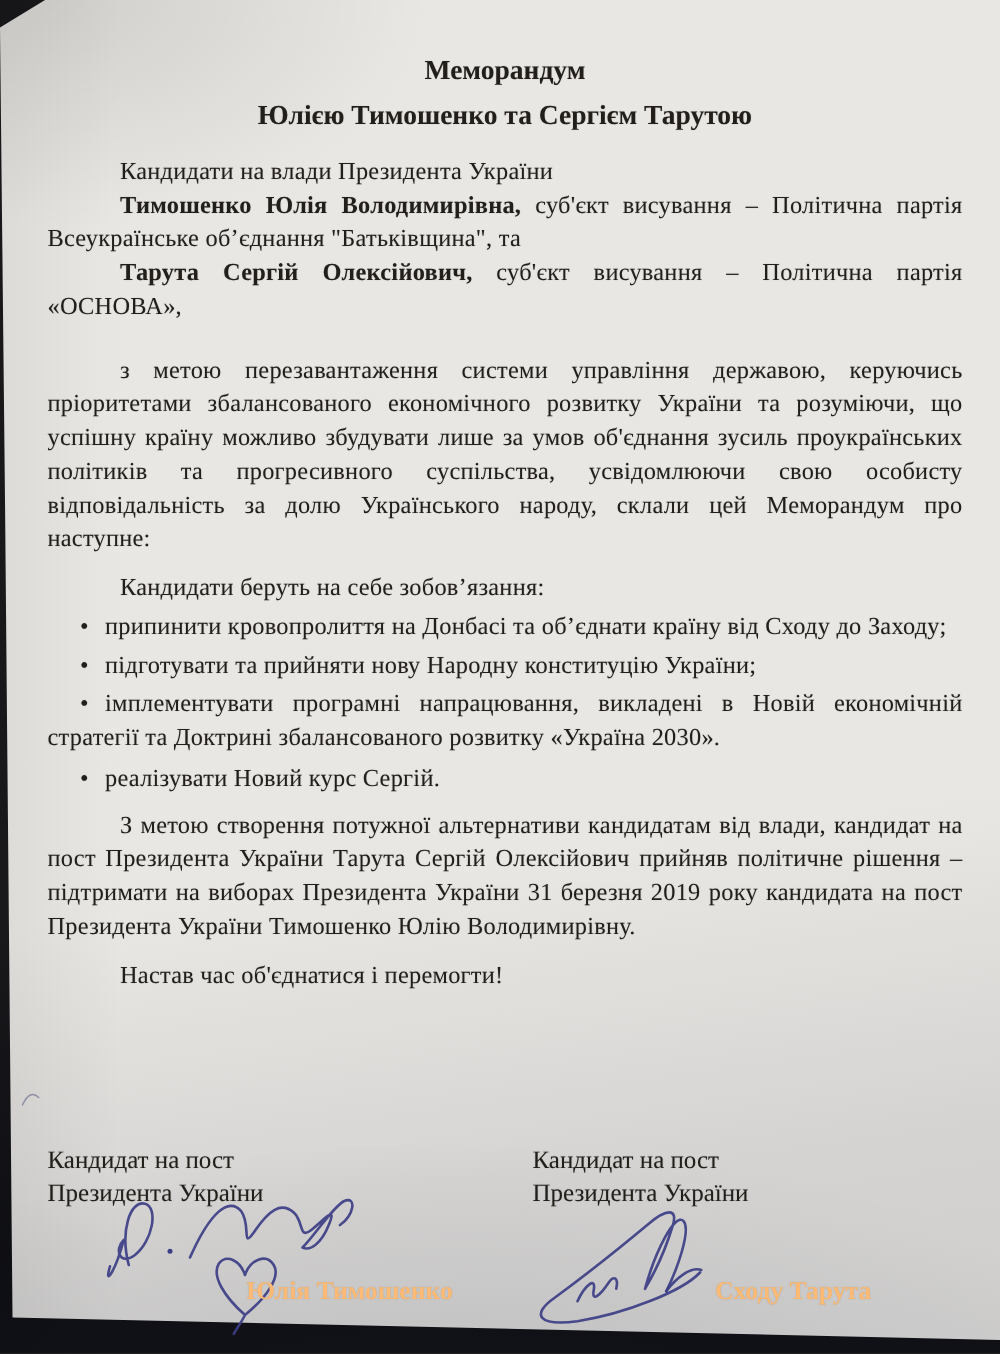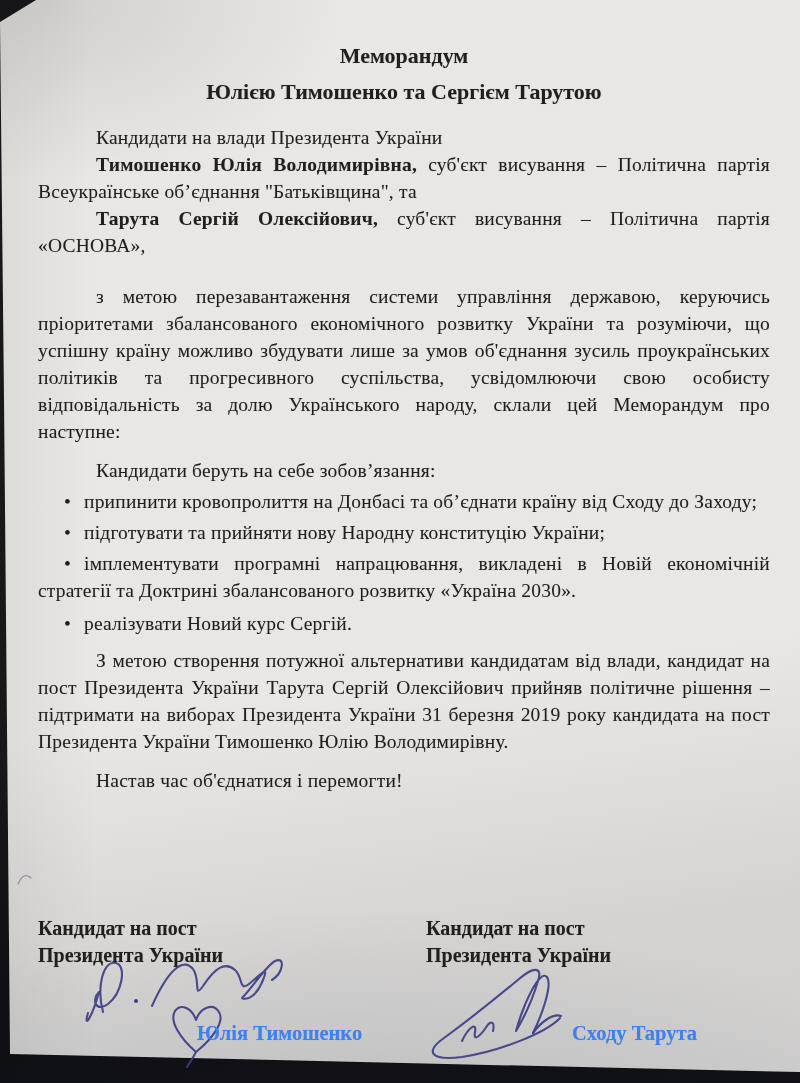--- a/index.html
+++ b/index.html
@@ -23,26 +23,26 @@
   .just{text-align:justify;}
   .pA{margin-top:14px;}
   .pD{margin-top:24px;}
   .pE{margin-top:12px;}
   .bullet{margin-top:4px;text-indent:26px;text-align:justify;}
   .bullet.b4{margin-top:6px;}
   .mark-glyph{padding-right:13px;}
   .pF{margin-top:10px;}
   .slogan{margin-top:12px;}
   .sig-area{position:absolute;top:900px;left:0;width:800px;height:183px;}
-  .sig-labels{position:absolute;top:15px;font-weight:bold;font-size:20px;line-height:27px;
+  .sig-labels{position:absolute;top:15px;font-weight:normal;font-size:20px;line-height:27px;
               color:#221f1b;text-shadow:0 0 1px rgba(34,31,27,0.22);}
   .sig-labels.left{left:38px;}
   .sig-labels.right{left:426px;}
   .sig-name{position:absolute;top:122px;font-weight:bold;font-size:20.5px;
-            color:#3b82f6;text-shadow:0 0 1px rgba(34,31,27,0.22);}
+            color:#fdba74;text-shadow:0 0 1px rgba(34,31,27,0.22);}
   .sig-name.left{left:197px;}
   .sig-name.right{left:572px;}
   .sig-svg{position:absolute;inset:0;width:800px;height:183px;}
   .sig-path{fill:none;stroke:#3c3e86;stroke-width:2.1;stroke-linecap:round;stroke-linejoin:round;opacity:0.92;}
   .pen-mark{position:absolute;top:0;left:0;width:800px;height:1083px;pointer-events:none;}
 </style>
 </head>
 <body>
 
 <div class="frame">

